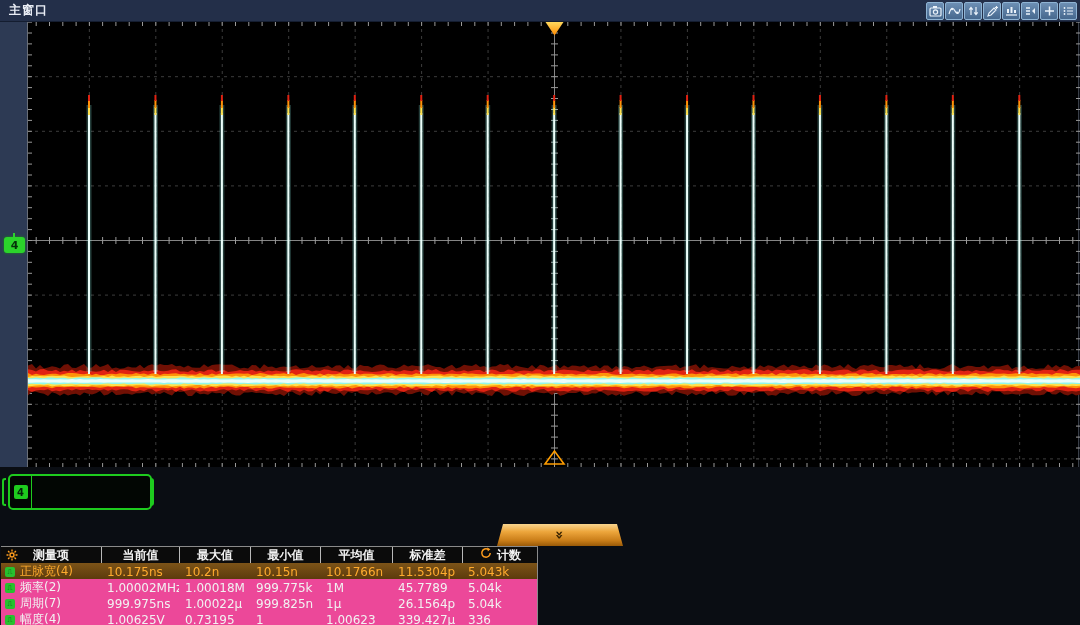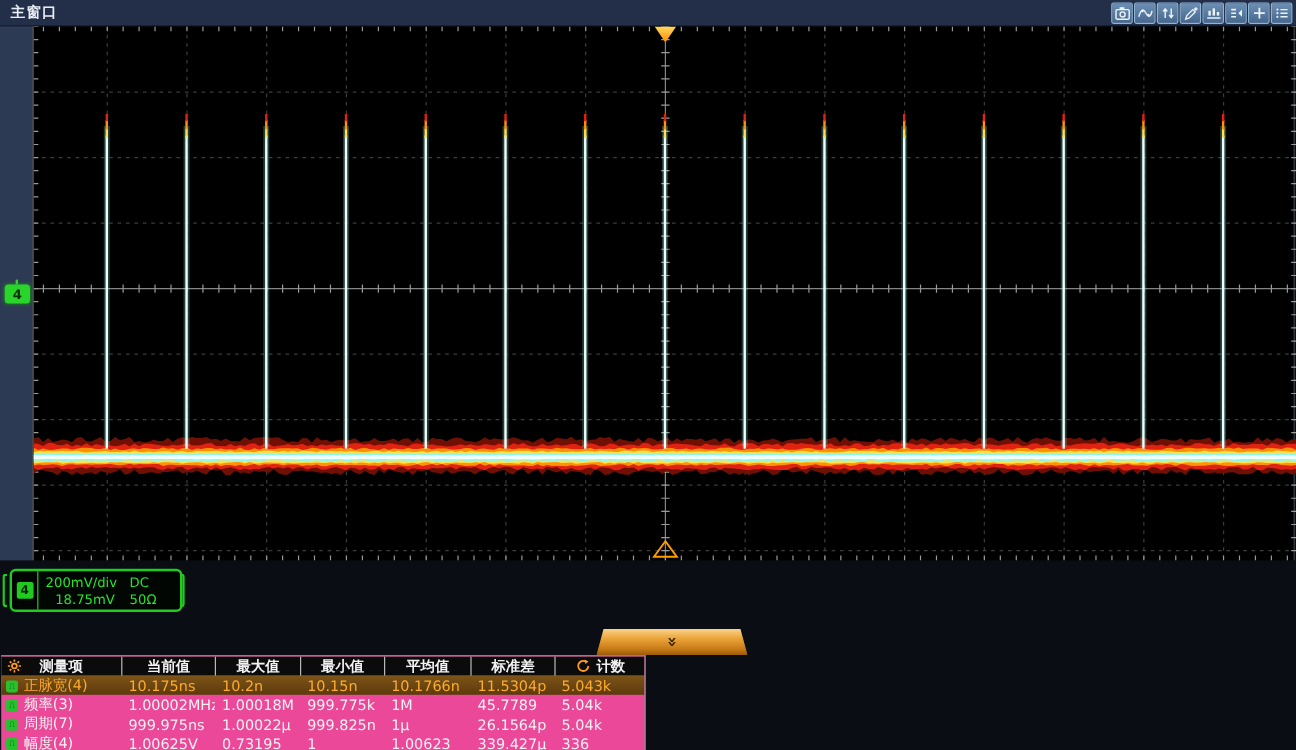--- a/index.html
+++ b/index.html
@@ -71,21 +71,21 @@
   .mtable{
     position:absolute;left:1px;top:546px;width:537px;height:79px;
     background:#ec4899;border-top:1px solid #8a8a8a;border-right:1px solid #8a8a8a;
     font-size:12px;color:#f2f2f2;overflow:hidden;
   }
   .mrow{display:grid;grid-template-columns:100px 78px 71px 70px 72px 70px 76px;height:16px;align-items:center;}
   .mhead{font-weight:bold;background:#0b0b0b;}
   .mhead .hc{position:relative;text-align:center;height:16px;line-height:16px;border-left:1px solid #b9b9b9;}
   .mhead .hc:first-child{border-left:none;}
   .mhead .gear{position:absolute;left:5px;top:2px;cursor:pointer;}
-  .mhead .last{display:flex;align-items:center;justify-content:center;gap:5px;}
+  .mhead .last{display:flex;align-items:flex-start;justify-content:center;gap:5px;}
   .mhead .refresh{cursor:pointer;display:flex;}
   .mcell{padding-left:6px;white-space:nowrap;overflow:hidden;}
   .mlabel{display:flex;align-items:center;gap:5px;padding-left:4px;}
   .micon{
     width:10px;height:10px;background:#27c12f;border-radius:2px;flex:0 0 auto;
     color:#0a3a0c;font-size:7px;line-height:10px;text-align:center;overflow:hidden;
   }
   .mrow.sel{background:linear-gradient(#7d5418,#5c3a0c);color:#ffab2e;}
 </style>
 </head>
@@ -271,30 +271,20 @@
         <polygon points="526.5,429 517,442 536,442" fill="none" stroke="#ff9d00" stroke-width="1.6"></polygon>
       </svg>
   </div>
 
   <div class="bracket l"></div>
   <div class="bracket r"></div>
   <div class="chanbox">
     <div class="badge-wrap">
       <div class="badge">4</div>
     </div>
-    <div class="vals">
-      <div class="vrow">
-        <span class="a">200mV/div</span>
-        <span class="b">DC</span>
-      </div>
-      <div class="vrow r2">
-        <span class="a">18.75mV</span>
-        <span class="b">50Ω</span>
-      </div>
-    </div>
   </div>
 
   <div class="handle">
     <span class="chev">»</span>
   </div>
 
   <div class="mtable" id="mtable">
       <div class="mrow mhead">
         <div class="hc"><span class="gear"><svg width="12" height="12" viewBox="0 0 12 12">
               <circle cx="6" cy="6" r="2" fill="none" stroke="#ff9d1e" stroke-width="1.4"></circle>
@@ -325,21 +315,21 @@
         <div class="mcell">10.175ns</div>
         <div class="mcell">10.2n</div>
         <div class="mcell">10.15n</div>
         <div class="mcell">10.1766n</div>
         <div class="mcell">11.5304p</div>
         <div class="mcell">5.043k</div>
       </div>
       <div class="mrow">
         <div class="mlabel">
           <span class="micon">⎍</span>
-          <span>频率(3)</span>
+          <span>频率(2)</span>
         </div>
         <div class="mcell">1.00002MHz</div>
         <div class="mcell">1.00018M</div>
         <div class="mcell">999.775k</div>
         <div class="mcell">1M</div>
         <div class="mcell">45.7789</div>
         <div class="mcell">5.04k</div>
       </div>
       <div class="mrow">
         <div class="mlabel">

